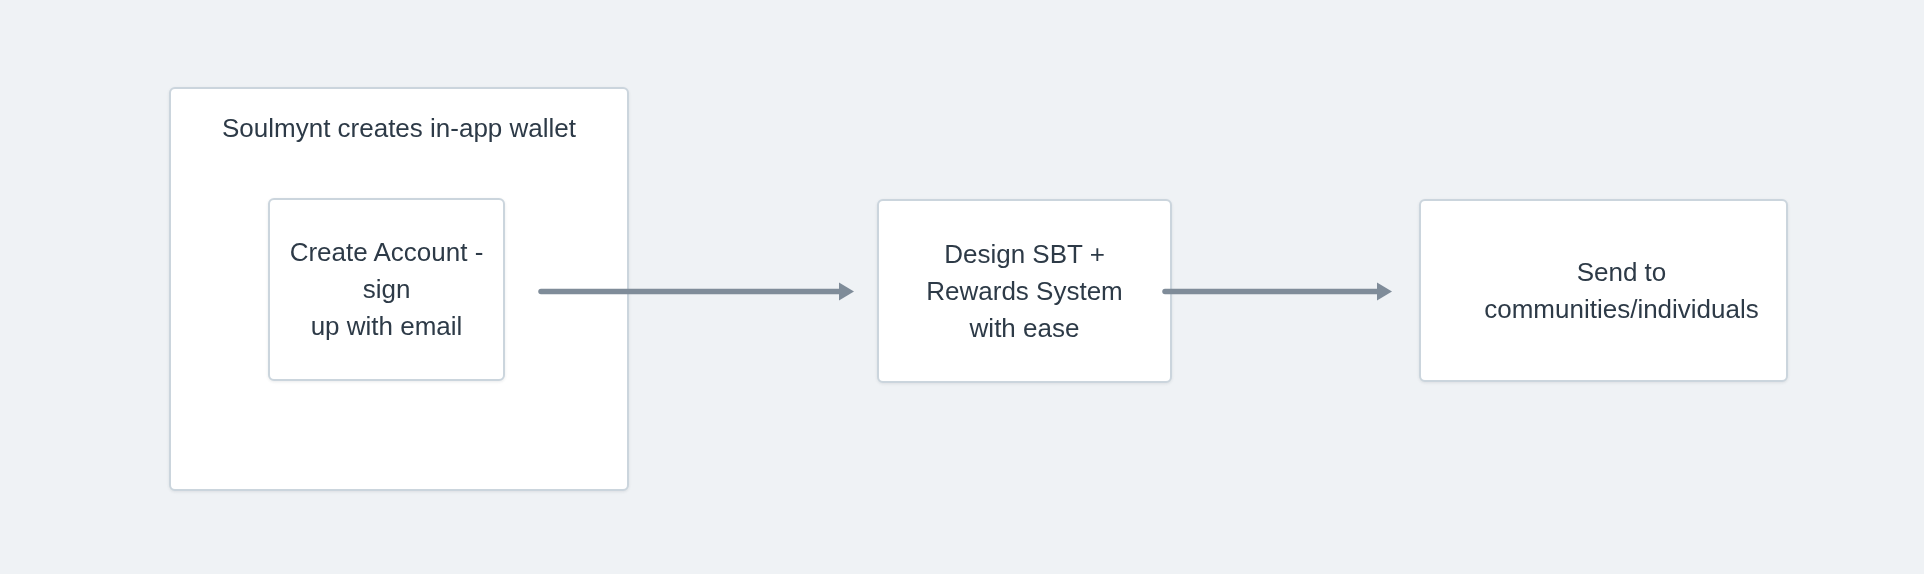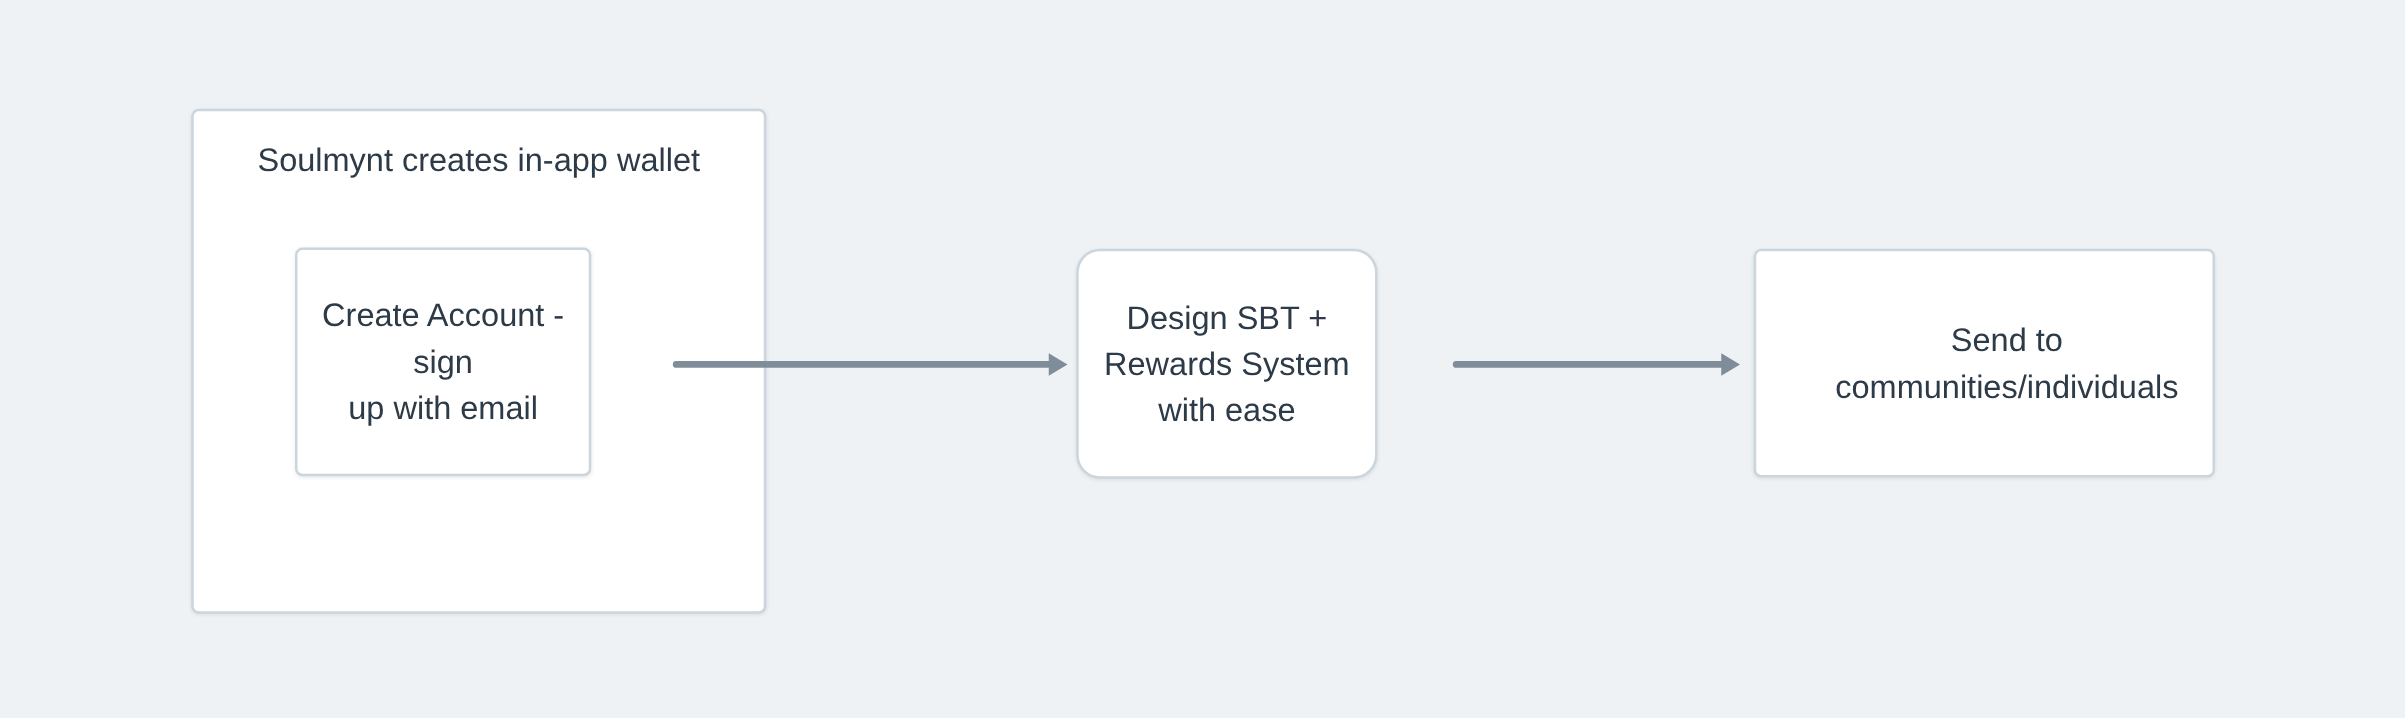--- a/index.html
+++ b/index.html
@@ -15,20 +15,21 @@
     width: 1924px;
     height: 574px;
     background: var(--background, #eff2f5);
   }
   .node {
     position: absolute;
     background: var(--node-fill, #ffffff);
     border: 2px solid var(--node-border, #cbd5dd);
     border-radius: 6px;
     box-shadow: 0 1px 3px rgba(46, 58, 71, 0.10);
+    margin-left: 16px;
   }
   .group-box {
     left: 153px;
     top: 87px;
     width: 460px;
     height: 404px;
   }
   .group-title {
     padding-top: 21px;
     text-align: center;
@@ -49,23 +50,22 @@
   }
   .node-create {
     left: 81px;
     top: 109px;
     width: 237px;
     height: 183px;
   }
   .node-design {
     left: 861px;
     top: 199px;
-    width: 241px;
+    width: 295px;
     height: 184px;
-    border-radius: 19px;
   }
   .node-send {
     left: 1403px;
     top: 199px;
     width: 369px;
     height: 183px;
     padding-left: 36px;
   }
   .connector {
     position: absolute;

